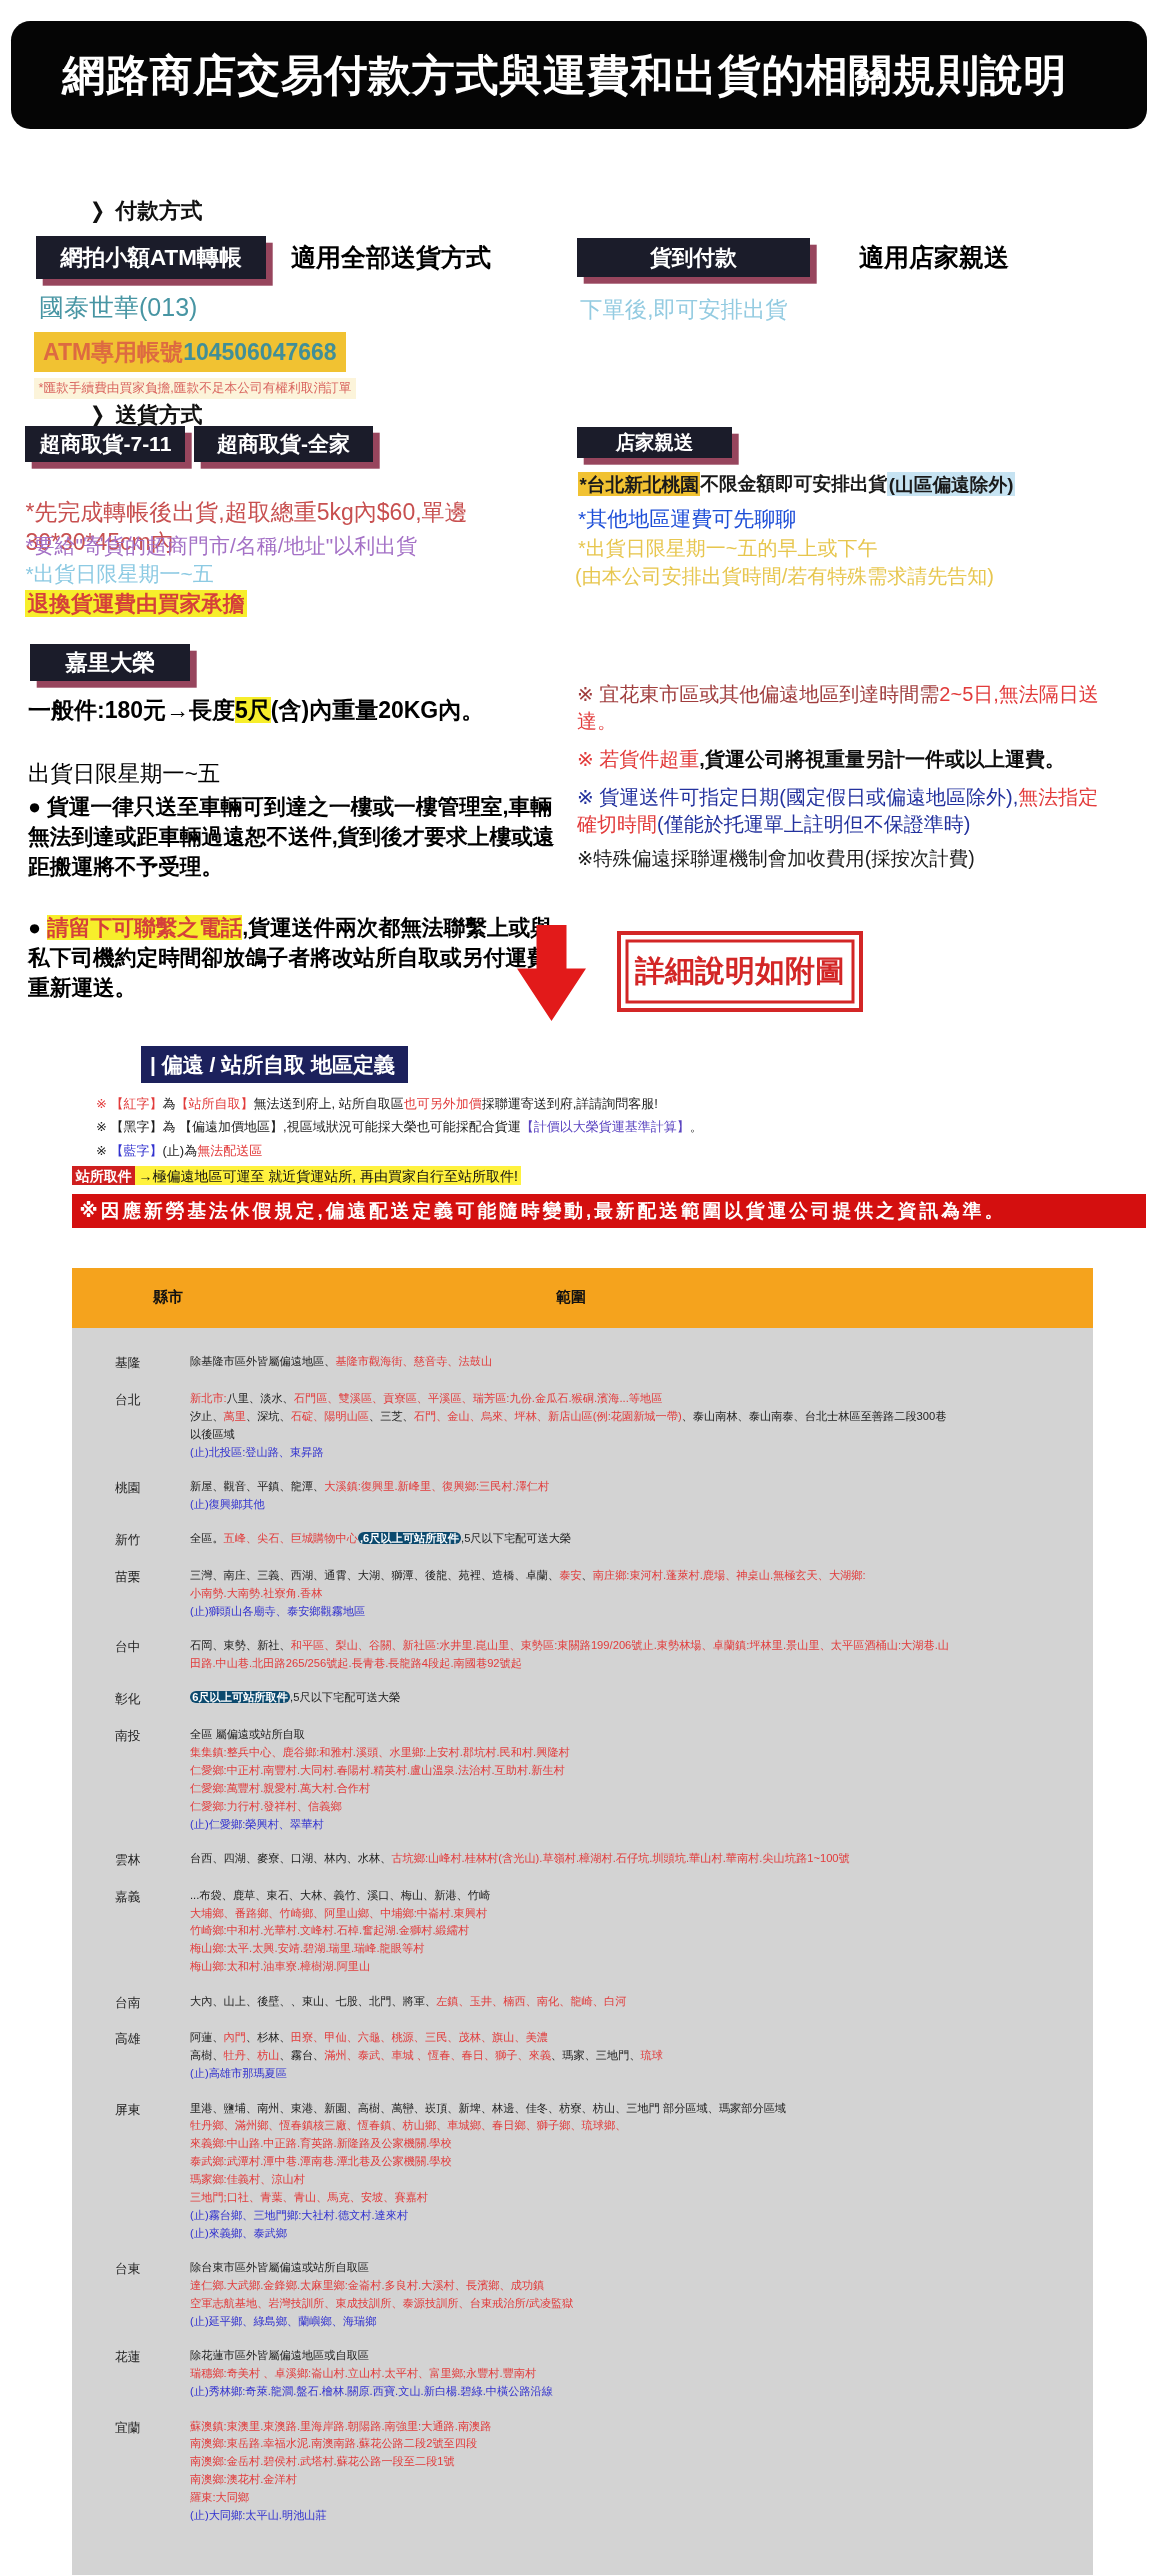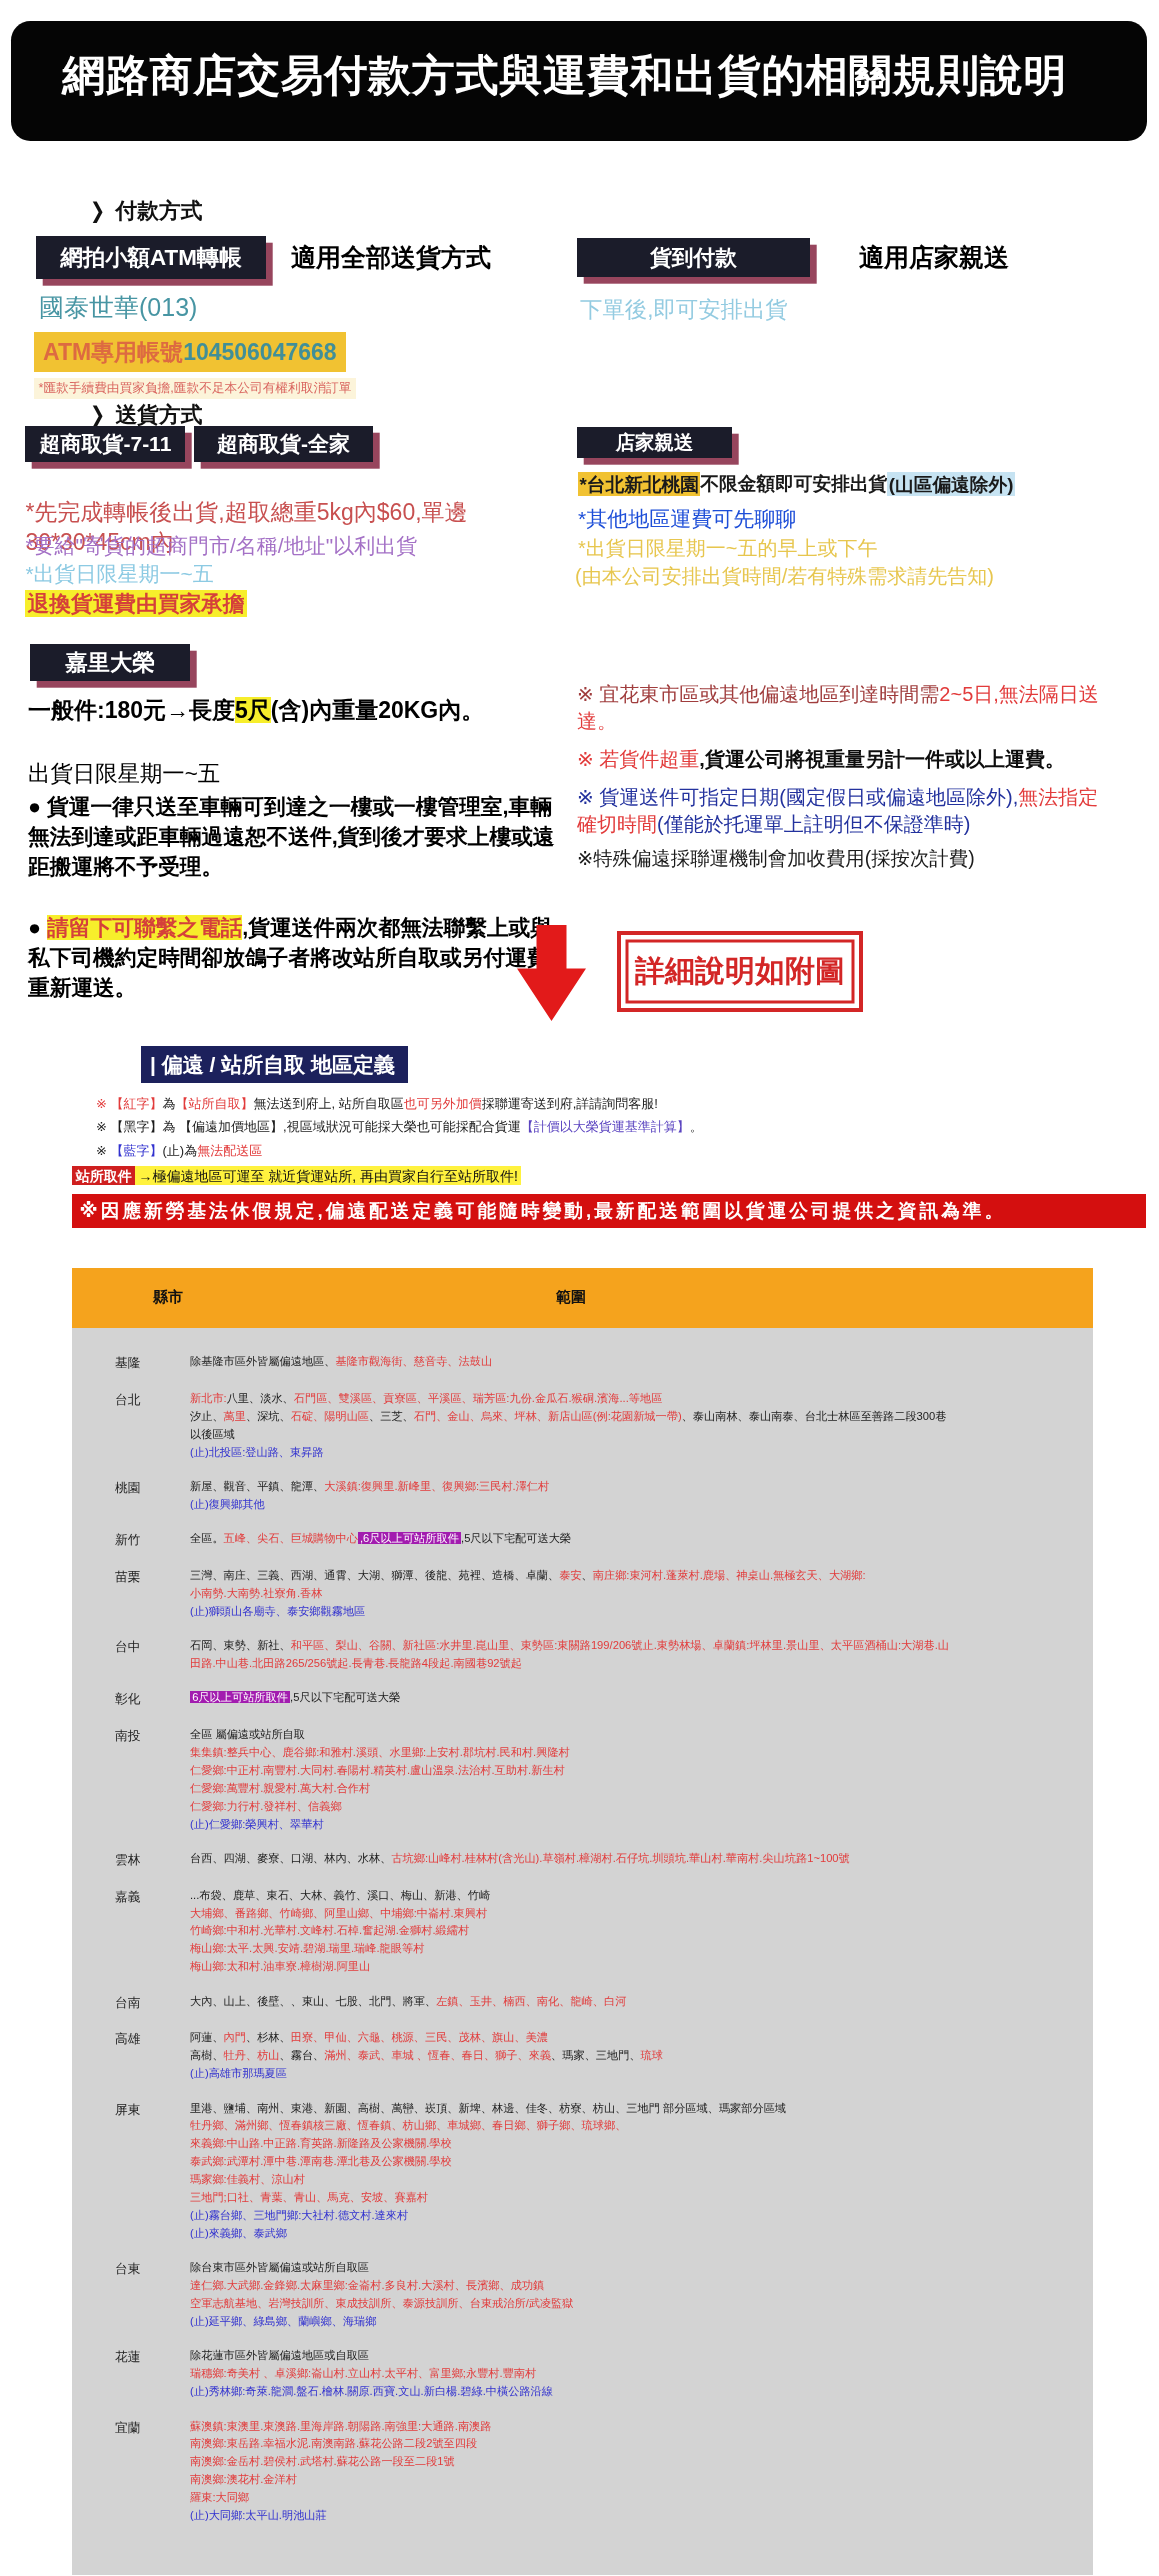--- a/index.html
+++ b/index.html
@@ -3,21 +3,21 @@
 <meta charset="utf-8">
 <style>
   html,body{margin:0;padding:0;}
   body{
     width:1159px;height:2576px;position:relative;background:#ffffff;
     font-family:"Liberation Sans","DejaVu Sans",sans-serif;color:#1a1a1a;overflow:hidden;
   }
   .abs{position:absolute;}
   
   .title-bar{
-    left:11.2px;top:21px;width:1085px;height:120px;background:#050505;border-radius:19.4px;
+    left:11.2px;top:21px;width:1085px;height:108px;background:#050505;border-radius:19.4px;
     color:#fff;font-size:43px;font-weight:bold;line-height:108px;padding-left:51px;
     white-space:nowrap;letter-spacing:0.7px;
   }
   
   .sec-head{font-size:21.7px;font-weight:bold;color:#111;display:flex;align-items:center;gap:10.5px;}
   .sec-head .chev{font-size:18px;font-weight:bold;transform:scaleY(1.2);}
   
   .badge{
     background:#1b1c2a;color:#fff;font-weight:bold;text-align:center;
     box-shadow:6.7px 6.7px 0 0 #97455d;display:flex;align-items:center;justify-content:center;
@@ -36,21 +36,21 @@
   .salmon{color:#1d4ed8;}
   .gold{color:#e7c64e;}
   
   .sg-k{color:#1c1c1c;}
   .sg-kb{color:#0d0d0d;font-weight:bold;}
   .sg-r{color:#e23b3b;}
   .sg-dr{color:#a03d3d;}
   .sg-b{color:#3232cf;}
   .sg-n{color:#23329e;}
   .sg-v{color:#5b44c0;}
-  .sg-w{background:#a21caf;color:#fff;font-weight:normal;padding:0 2.2px;}
+  .sg-w{background:#0c4a6e;color:#fff;font-weight:bold;padding:0 2.2px;border-radius:6px;}
   .note-line{line-height:1.36;}
   
   .callout{
     border:4.5px solid #d32626;box-shadow:inset 0 0 0 4.5px #fff,inset 0 0 0 7.5px #d32626;
     color:#d32626;font-weight:bold;display:flex;align-items:center;justify-content:center;
   }
   
   .attachment{left:72px;top:1046px;width:1021px;}
   .att-header{
     margin-left:69px;width:fit-content;padding:4.5px 13.4px 4.5px 9px;background:#1c215c;color:#fff;

